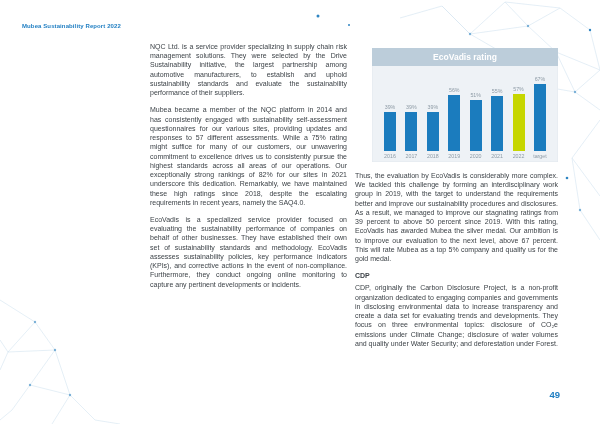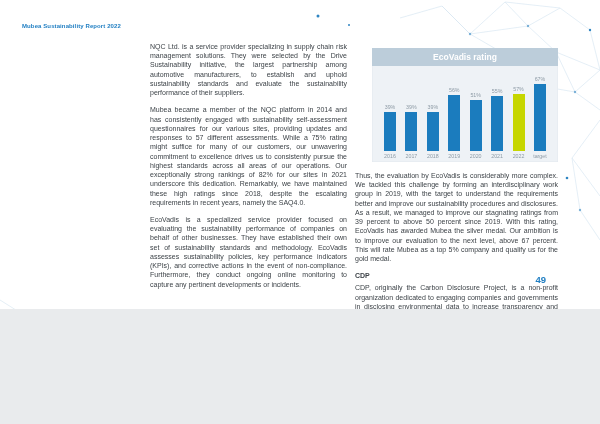--- a/index.html
+++ b/index.html
@@ -1,17 +1,17 @@
 <!DOCTYPE html>
 <html><head>
 <meta charset="utf-8">
 <style>
   html,body{margin:0;padding:0;background:#e9ebed;}
   .page{
-    position:relative;width:600px;height:309px;background:#ffffff;overflow:hidden;
+    position:relative;width:600px;height:424px;background:#ffffff;overflow:hidden;
     font-family:"Liberation Sans", sans-serif;margin:0 auto;
   }
   .deco{position:absolute;left:0;top:0;width:600px;height:424px;pointer-events:none;}
   .report-header{
     position:absolute;left:22px;top:23px;font-size:6px;font-weight:bold;color:#1f7ec2;
     letter-spacing:.1px;
   }
   .left-col{position:absolute;left:150px;top:42px;width:197px;}
   .right-col{position:absolute;left:355px;top:48px;width:203px;}
   .body-p{
@@ -30,21 +30,21 @@
     padding:12px 8px 3px 8px;height:96px;box-sizing:border-box;
   }
   .bar-col{display:flex;flex-direction:column;align-items:center;justify-content:flex-end;width:20px;}
   .bar-value{font-size:5.3px;color:#8d9aa5;margin-bottom:1.5px;white-space:nowrap;}
   .bar{width:12px;}
   .bar-cat{font-size:5.3px;color:#8d9aa5;margin-top:2.5px;white-space:nowrap;}
   .cdp-heading{
     font-size:7px;font-weight:bold;color:#3d4348;margin:9px 0 4px 0;
   }
   .page-number{
-    position:absolute;right:54px;bottom:24px;font-size:9.5px;font-weight:bold;color:#1f7ec2;
+    position:absolute;right:40px;bottom:24px;font-size:9.5px;font-weight:bold;color:#1f7ec2;
   }
 </style>
 </head>
 <body>
 
 <div class="page">
 
   <svg class="deco" viewBox="0 0 600 424">
     <g stroke="#bad4e8" stroke-width="0.7" fill="none" opacity="0.55">
       <path d="M400,18 L442,6 L470,34 L505,2 L528,26 L560,8 L590,30 L600,70"></path>

